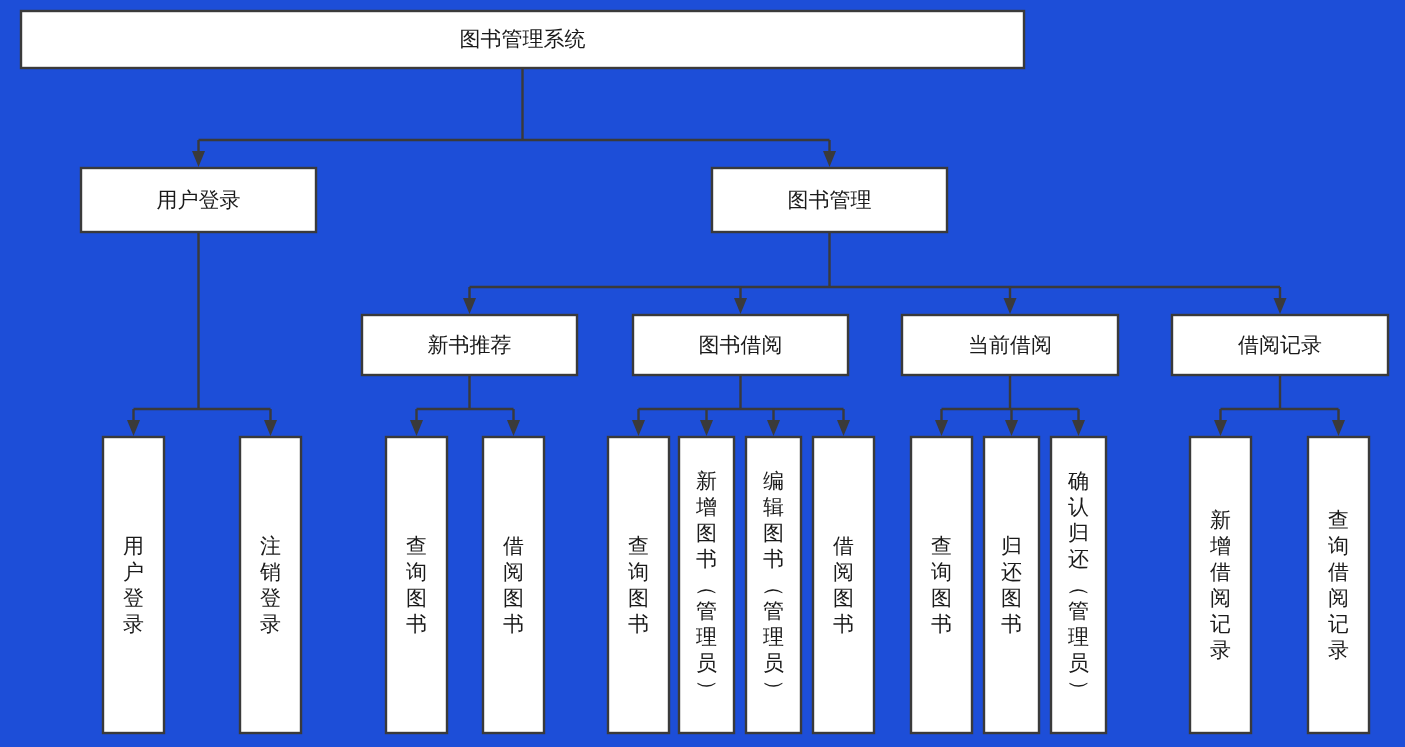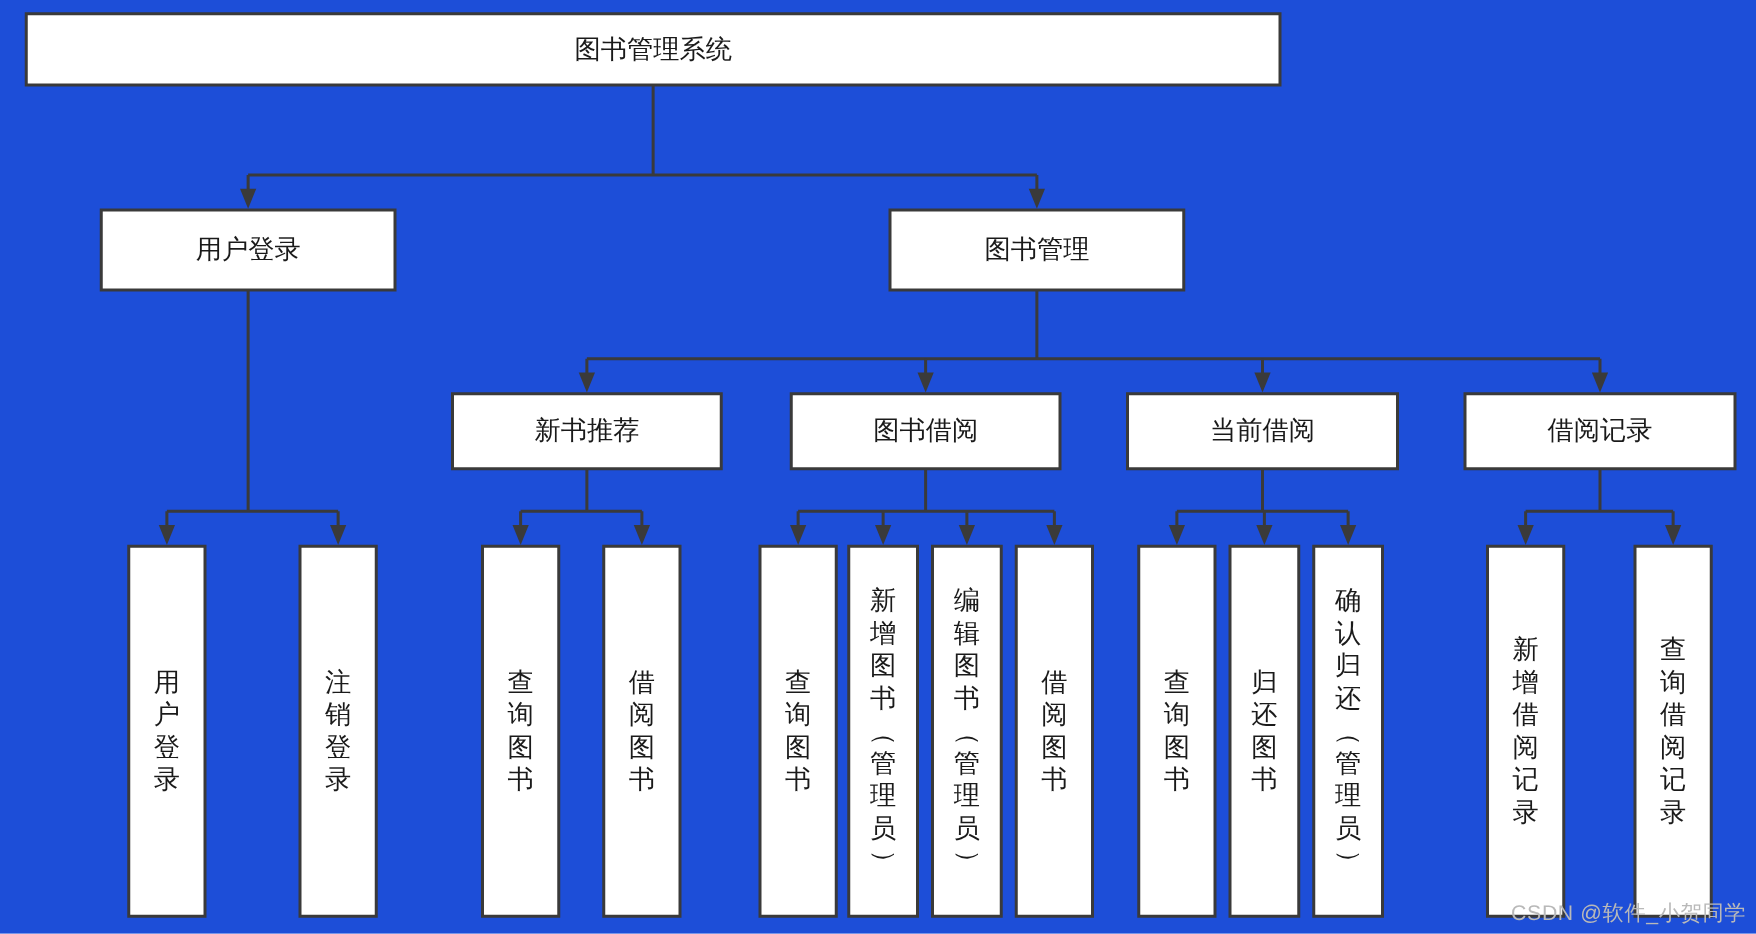--- a/index.html
+++ b/index.html
@@ -257,14 +257,13 @@
           <rect class="node-box" x="1308" y="437" width="61" height="296"></rect>
           <text class="node-label-vertical" x="1338.5" y="521" dominant-baseline="middle">查</text>
           <text class="node-label-vertical" x="1338.5" y="547" dominant-baseline="middle">询</text>
           <text class="node-label-vertical" x="1338.5" y="573" dominant-baseline="middle">借</text>
           <text class="node-label-vertical" x="1338.5" y="599" dominant-baseline="middle">阅</text>
           <text class="node-label-vertical" x="1338.5" y="625" dominant-baseline="middle">记</text>
           <text class="node-label-vertical" x="1338.5" y="651" dominant-baseline="middle">录</text>
         </g>
       </g>
   </svg>
-  <div class="watermark">CSDN @软件_小贺同学</div>
 </div>
 
 </body></html>

